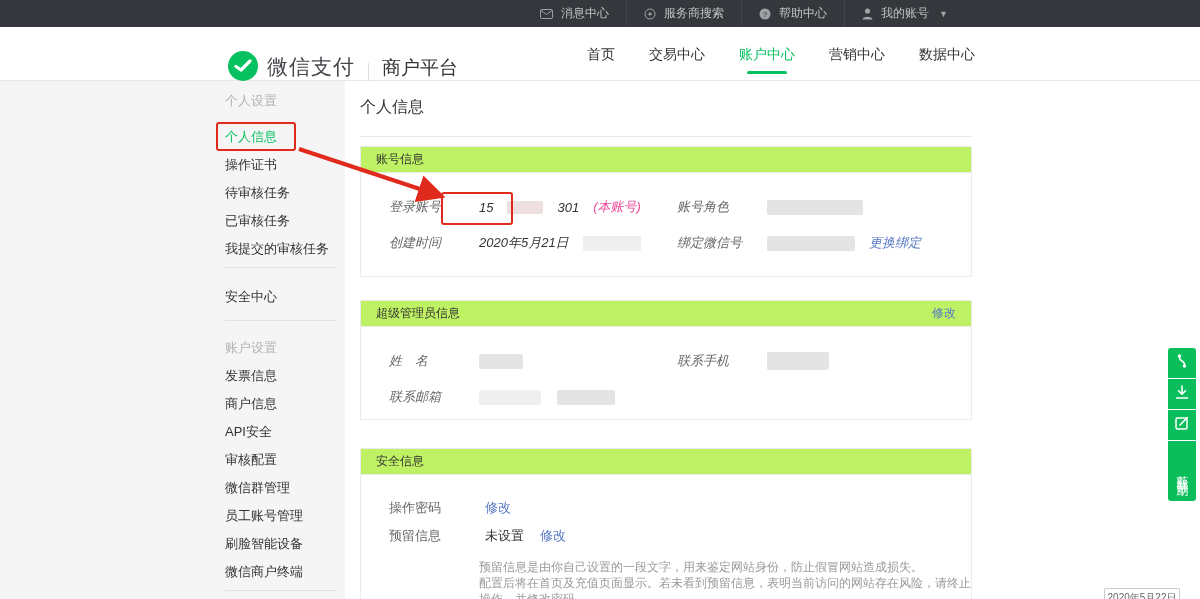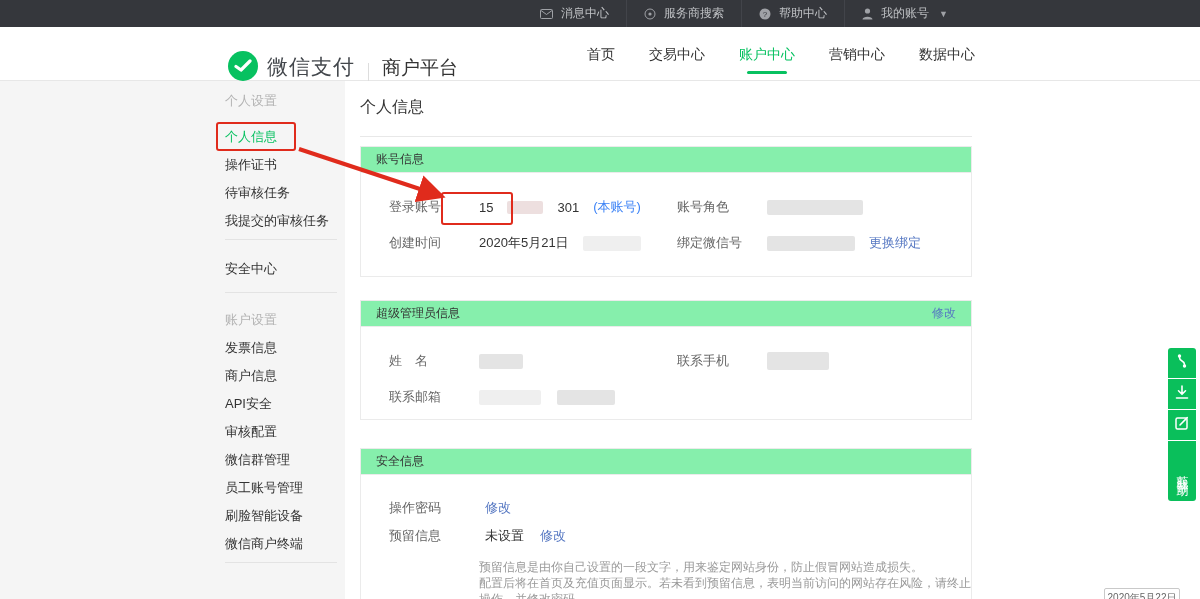--- a/index.html
+++ b/index.html
@@ -46,36 +46,36 @@
   .sec-item { margin-top:15px; }
   .side-div.d2 { margin-top:9px; }
   .side-label.second { margin-top:13px; }
   .side-div.d3 { margin-top:4px; }
   
   .main { position:absolute; left:360px; top:0; width:612px; }
   .page-title { font-size:16px; font-weight:normal; color:#333; margin-top:16px; }
   .title-div { height:1px; background:#e8e8e8; margin-top:18px; }
   .panel { border:1px solid #ebebeb; background:#fff; position:absolute; left:0; width:612px; }
   .panel-hd {
-    height:26px; background:#86efac; border-bottom:1px solid #ebebeb;
+    height:26px; background:#bef264; border-bottom:1px solid #ebebeb;
     display:flex; align-items:center; justify-content:space-between; padding:0 15px;
     font-size:12px; color:#333;
   }
   .panel-bd { padding:16px 0 0 28px; }
-  .grid-row { display:flex; height:36px; align-items:center; font-size:13px; }
+  .grid-row { display:flex; height:36px; align-items:center; font-size:13px;font-style:italic; }
   .gcol { display:flex; align-items:center; width:288px; flex:none; }
   .gcol.right { width:auto; }
   .flabel { color:#666; width:90px; flex:none; }
   .fvalue { color:#333; display:flex; align-items:center; gap:14px; }
   .blur { display:inline-block; height:15px; border-radius:2px; background:#e4e4e4; vertical-align:middle; }
   .blur.pink { background:#eddfdf; }
   .blur.soft { background:#efefef; }
   .link { color:#5577c2; cursor:pointer; text-decoration:none; font-size:13px; }
   .link.sm { font-size:12px; }
-  .tag-green { color:#3b82f6; }
+  .tag-green { color:#ec4899; }
   #panel-account { top:65px;  height:131px; }
   #panel-admin   { top:219px; height:120px; }
   #panel-security{ top:367px; height:236px; }
   .sec-body { padding:22px 0 0 28px; font-size:13px; }
   .sec-row { display:flex; align-items:center; height:22px; gap:6px; }
   .sec-row + .sec-row { margin-top:6px; }
   .help-text { margin-top:12px; font-size:12px; color:#999; line-height:16px; margin-left:90px; }
   
   .float-rail { position:absolute; left:1168px; top:348px; width:28px; display:flex; flex-direction:column; gap:1px; z-index:5; }
   .fbtn {
@@ -167,20 +167,21 @@
 </div>
 
 <div class="page">
 
   <div class="sidebar">
     <div class="side-inner">
       <div class="side-label first">个人设置</div>
       <div class="side-item active after-label">个人信息</div>
       <div class="side-item">操作证书</div>
       <div class="side-item">待审核任务</div>
+      <div class="side-item">已审核任务</div>
       <div class="side-item">我提交的审核任务</div>
       <div class="side-div d1"></div>
       <div class="side-item sec-item">安全中心</div>
       <div class="side-div d2"></div>
       <div class="side-label second">账户设置</div>
       <div class="side-item">发票信息</div>
       <div class="side-item">商户信息</div>
       <div class="side-item">API安全</div>
       <div class="side-item">审核配置</div>
       <div class="side-item">微信群管理</div>

